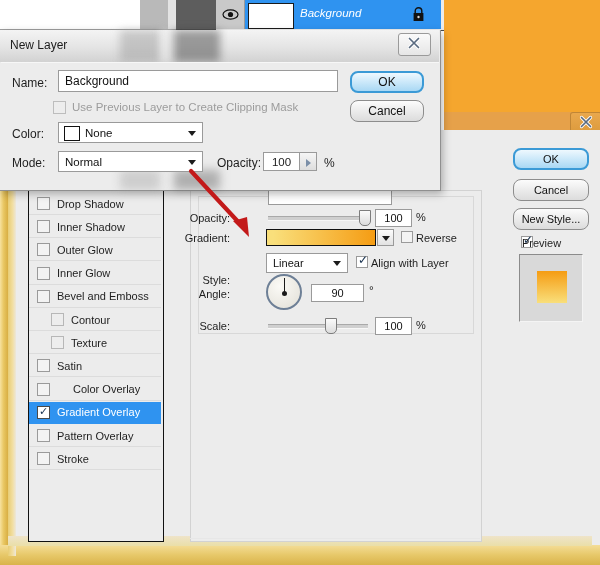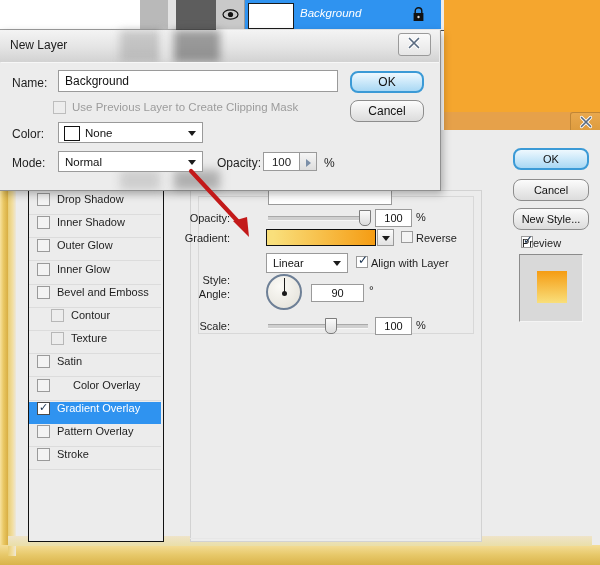--- a/index.html
+++ b/index.html
@@ -53,21 +53,21 @@
   #ls-inner-gold-l{left:8px;top:134px;width:8px;height:422px;
       background:linear-gradient(90deg,#e8cd74 0%,#f2dfa4 60%,#ece7dc 100%);}
   #ls-inner-gold-b{left:8px;top:536px;width:584px;height:10px;
       background:linear-gradient(180deg,#efe4c9 0%,#eadfa8 100%);}
   #ls-body{left:18px;top:134px;width:574px;height:402px;background:#ececec;}
 
   
   #styles-list-box{left:28px;top:190px;width:134px;height:350px;
       background:#ececec;border:1px solid #111;}
   #styles-list-inner{left:29px;top:191px;width:132px;height:348px;background:#ececec;}
-  .style-row{position:absolute;left:29px;width:132px;height:22px;display:flex;
+  .style-row{position:absolute;left:29px;width:132px;height:22px;display:flex;align-items:center;
       border-bottom:1px solid #dcdcdc;box-sizing:border-box;}
   .style-row .cb{width:11px;height:11px;background:#f3f3f3;border:1px solid #9a9a9a;
       margin-left:8px;margin-right:7px;flex:0 0 auto;position:relative;}
   .style-row.indent .cb{margin-left:22px;}
   .style-row .lbl{font-size:11px;color:#1e1e1e;white-space:nowrap;}
   .style-row.selected{background:#2f93f0;border-bottom:1px solid #2f93f0;}
   .style-row.selected .lbl{color:#ffffff;}
   .style-row.selected .cb{background:#ffffff;border:1px solid #4a4a4a;}
   .cb .tick{position:absolute;left:1px;top:-2px;font-size:11px;line-height:12px;color:#16304f;}
   .style-row.greyed .cb{background:#ededed;border:1px solid #b7b7b7;}

